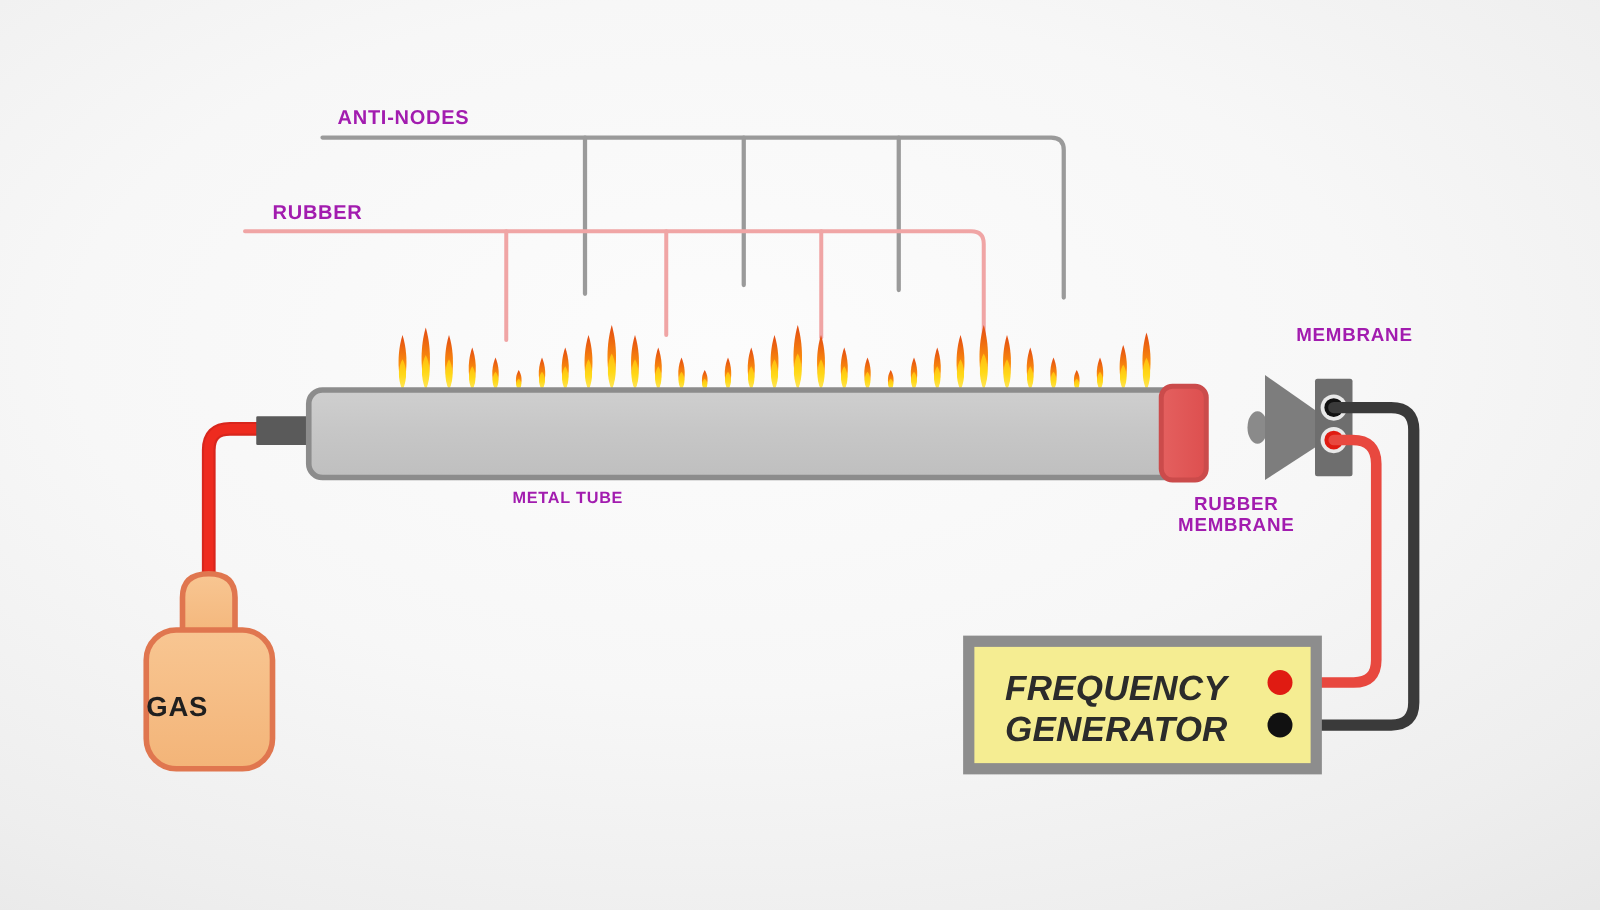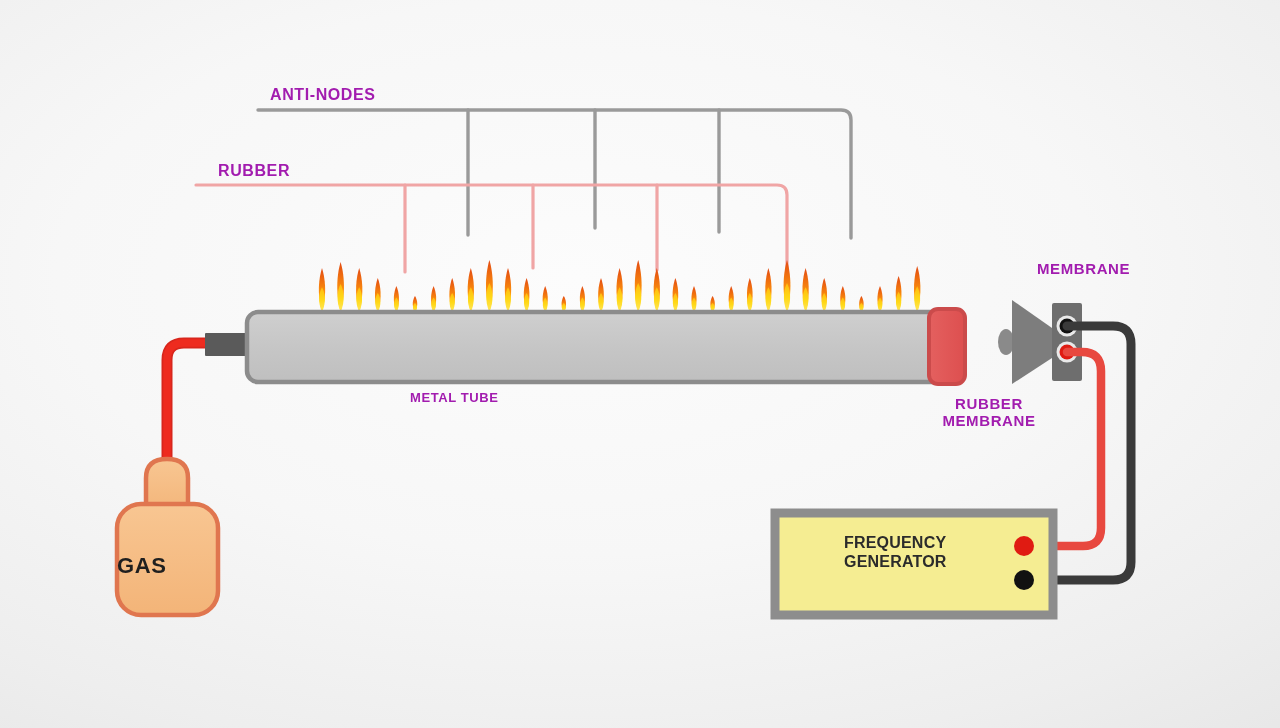--- a/index.html
+++ b/index.html
@@ -19,21 +19,21 @@
     letter-spacing:0.6px;
     white-space:pre;
     line-height:1.12;
   }
   #lbl-antinodes { left:270px; top:86px;  font-size:16px; }
   #lbl-nodes     { left:218px; top:162px; font-size:16px; }
   #lbl-metaltube { left:410px; top:391px; font-size:13px; }
   #lbl-rubber    { left:866px; top:396px; font-size:15px; text-align:center; width:246px; }
   #lbl-speaker   { left:1037px; top:261px; font-size:15px; }
   #lbl-gas       { left:117px; top:554px; font-size:22px; width:103px; text-align:left; color:#1f1f1f; }
-  #lbl-freqgen   { left:844px; top:534px; font-size:16px; color:#2b2b2b; line-height:1.18; letter-spacing:0.2px; }
+  #lbl-freqgen   { left:804px; top:534px; font-size:28px; color:#2b2b2b; line-height:1.18; letter-spacing:0.2px;font-style:italic; }
 </style>
 </head>
 <body>
 
 <div id="stage">
 
   <svg class="layer" viewBox="0 0 1280 728">
     <defs>
       <linearGradient id="flameOuter" x1="0" y1="1" x2="0" y2="0">
         <stop offset="0%" stop-color="#ffd200"></stop>

